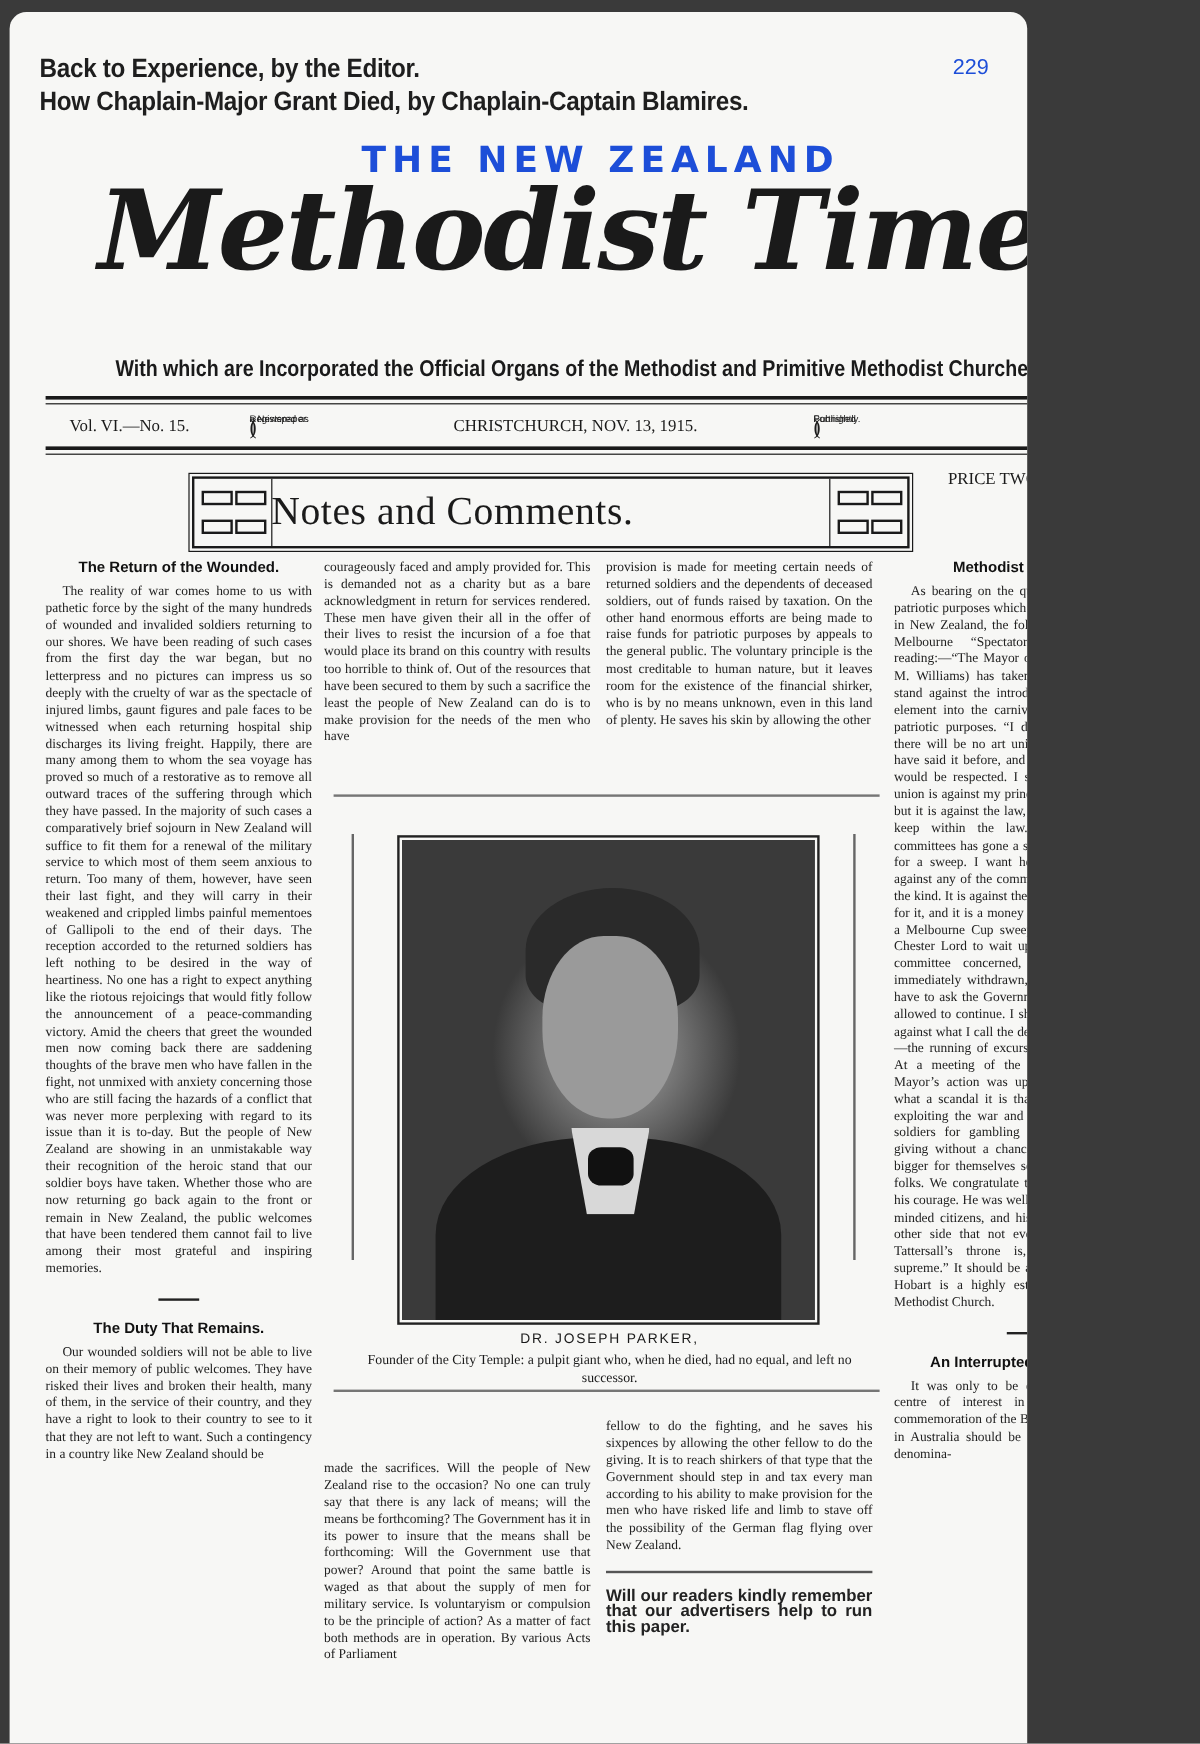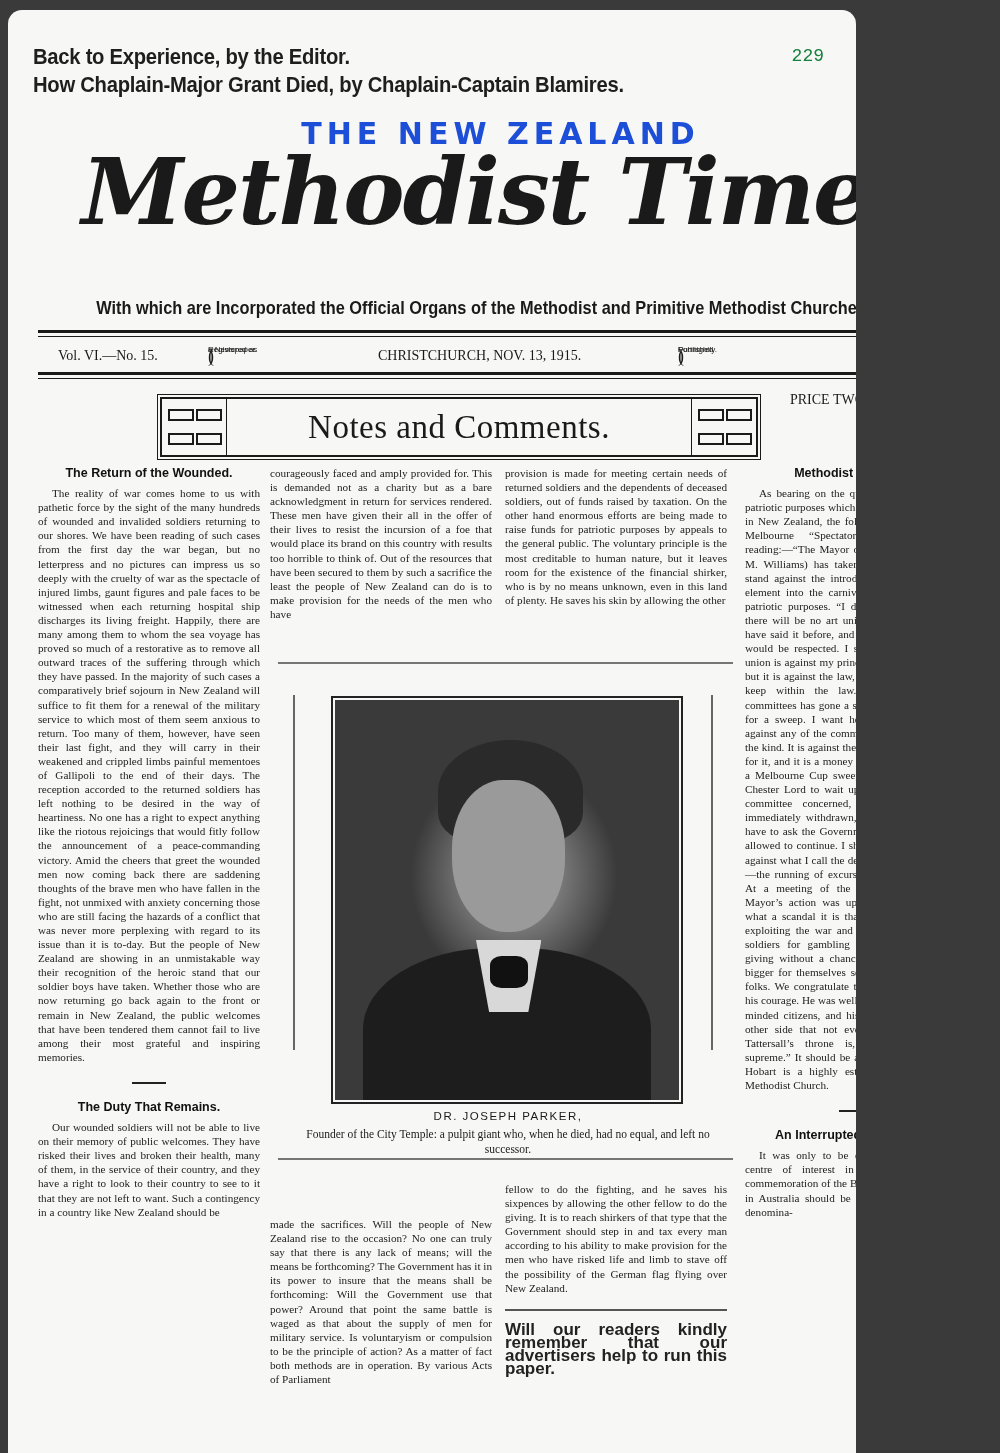--- a/index.html
+++ b/index.html
@@ -1,52 +1,52 @@
 <!DOCTYPE html>
 <html><head>
 <meta charset="utf-8">
 <style>
   html,body{margin:0;padding:0;}
   body{width:1000px;height:1453px;background:#3a3a3a;overflow:hidden;position:relative;font-family:"Liberation Serif",serif;color:#1a1a1a;}
   .page{position:absolute;left:8px;top:10px;width:848px;height:1443px;background:#f7f7f5;border-radius:14px 14px 0 0;overflow:hidden;}
   .teaser{position:absolute;left:25px;font-family:"Liberation Sans",sans-serif;font-weight:bold;font-size:22px;letter-spacing:-0.3px;color:#1e1e1e;transform:scaleX(0.92);transform-origin:left;}
   .teaser1{top:34px;}
   .teaser2{top:62px;}
-  .pagenum{position:absolute;right:32px;top:36px;font-size:18px;color:#15803d;font-family:Liberation Mono, monospace;}
+  .pagenum{position:absolute;right:32px;top:36px;font-size:18px;color:#1d4ed8;font-family:Liberation Sans, sans-serif;}
   .nzline{position:absolute;top:106px;left:0;width:985px;text-align:center;font-family:"DejaVu Sans",sans-serif;font-weight:bold;font-size:30px;letter-spacing:5px;color:#1d4ed8;}
   .masthead{position:absolute;top:136px;left:0;width:985px;text-align:center;font-family:"DejaVu Serif",serif;font-weight:bold;font-size:92px;letter-spacing:-2px;color:#1a1a1a;font-style:italic;line-height:1;}
   .subtitle{position:absolute;top:287px;left:22px;width:945px;text-align:center;font-family:"Liberation Sans",sans-serif;font-weight:bold;font-size:19px;color:#1a1a1a;transform:scaleX(0.86);transform-origin:center;white-space:nowrap;}
   .rule-double{position:absolute;left:30px;width:912px;border-top:3px solid #1a1a1a;}
   .rule-double::after{content:"";position:absolute;left:0;top:3px;width:100%;border-top:1px solid #1a1a1a;}
   .dateline{position:absolute;top:336px;left:30px;width:912px;height:22px;font-size:14px;}
   .dateline span{position:absolute;top:0;white-space:nowrap;}
   .paren{font-family:"Liberation Sans",sans-serif;font-size:8px;line-height:8px;display:inline-block;vertical-align:middle;text-align:center;}
   .paren-wrap{display:inline-flex;align-items:center;}
   .paren-wrap .br{font-size:18px;}
   .banner{position:absolute;top:387px;left:152px;width:594px;height:56px;border:2px solid #1a1a1a;outline:1px solid #1a1a1a;outline-offset:2px;}
   .banner .side{position:absolute;top:0;width:64px;height:56px;border-right:1px solid #1a1a1a;}
   .banner .side.right{right:0;border-right:none;border-left:1px solid #1a1a1a;}
   .banner .box{position:absolute;width:22px;height:8px;border:2px solid #1a1a1a;}
-  .banner .title{position:absolute;left:64px;right:64px;top:0;height:56px;line-height:56px;text-align:center;font-family:"Liberation Serif",serif;font-size:33px;letter-spacing:0.5px;}
+  .banner .title{position:absolute;left:64px;right:64px;top:0;height:56px;line-height:56px;text-align:left;font-family:"Liberation Serif",serif;font-size:33px;letter-spacing:0.5px;}
   .col{position:absolute;font-family:"Liberation Serif",serif;font-size:11.2px;line-height:14.1px;text-align:justify;color:#222;}
   .col p{margin:0;text-indent:14px;}
   .hd{font-family:"Liberation Sans",sans-serif;font-weight:bold;font-size:12.5px;text-align:center;margin:0 0 6px 0;color:#111;}
   .shortrule{width:34px;border-top:2px solid #222;margin:18px auto 16px;}
   .hr-dotted{position:absolute;border-top:2px solid #555;opacity:0.8;}
   .photo-frame{position:absolute;left:323px;top:686px;width:344px;height:400px;border:2px solid #222;padding:2px;}
   .photo{width:100%;height:100%;background:radial-gradient(ellipse 30% 28% at 52% 44%, #a8a8a8 0%, #7a7a7a 45%, #3a3a3a 100%), #555;position:relative;overflow:hidden;}
   .photo .hair{position:absolute;left:30%;top:10%;width:42%;height:26%;border-radius:50% 50% 30% 30%;background:#2a2a2a;}
   .photo .face{position:absolute;left:34%;top:20%;width:33%;height:38%;border-radius:45% 45% 48% 48%;background:#9a9a9a;}
   .photo .coat{position:absolute;left:8%;top:62%;width:84%;height:45%;border-radius:45% 45% 0 0;background:#1d1d1d;}
   .photo .collar{position:absolute;left:41%;top:60%;width:19%;height:18%;background:#d8d8d8;clip-path:polygon(0 0,100% 0,80% 100%,20% 100%);}
   .photo .tie{position:absolute;left:45%;top:64%;width:11%;height:8%;background:#111;border-radius:30%;}
   .vert-rule{position:absolute;width:2px;background:#666;}
   .caption-name{position:absolute;top:1100px;left:260px;width:480px;text-align:center;font-family:"Liberation Sans",sans-serif;font-weight:normal;font-size:11.5px;letter-spacing:1.5px;}
   .caption-text{position:absolute;top:1117px;left:290px;width:420px;text-align:center;font-size:11.5px;line-height:15px;}
-  .notice{font-family:"Liberation Sans",sans-serif;font-weight:bold;font-size:17px;line-height:13px;text-align:justify;}
+  .notice{font-family:"Liberation Sans",sans-serif;font-weight:bold;font-size:14px;line-height:13px;text-align:justify;}
 </style>
 </head>
 <body>
 
 <div class="page">
 
   <div class="teaser teaser1">Back to Experience, by the Editor.</div>
   <div class="teaser teaser2">How Chaplain-Major Grant Died, by Chaplain-Captain Blamires.</div>
   <div class="pagenum">229</div>
 

